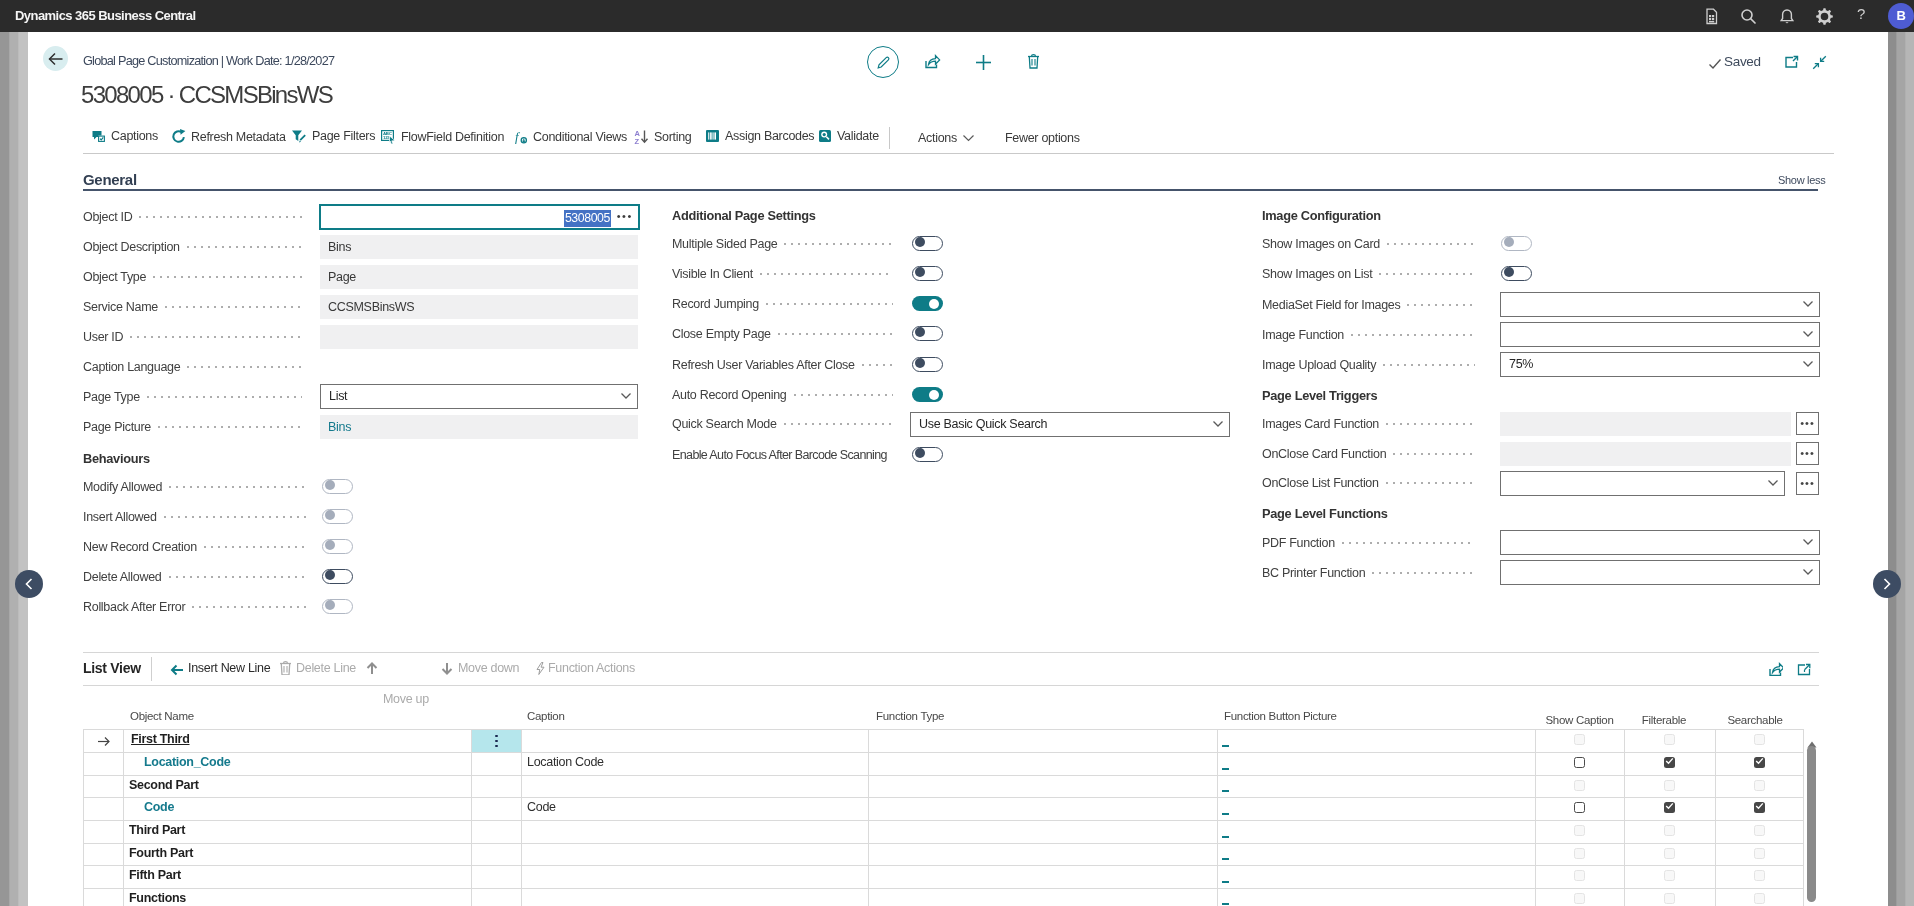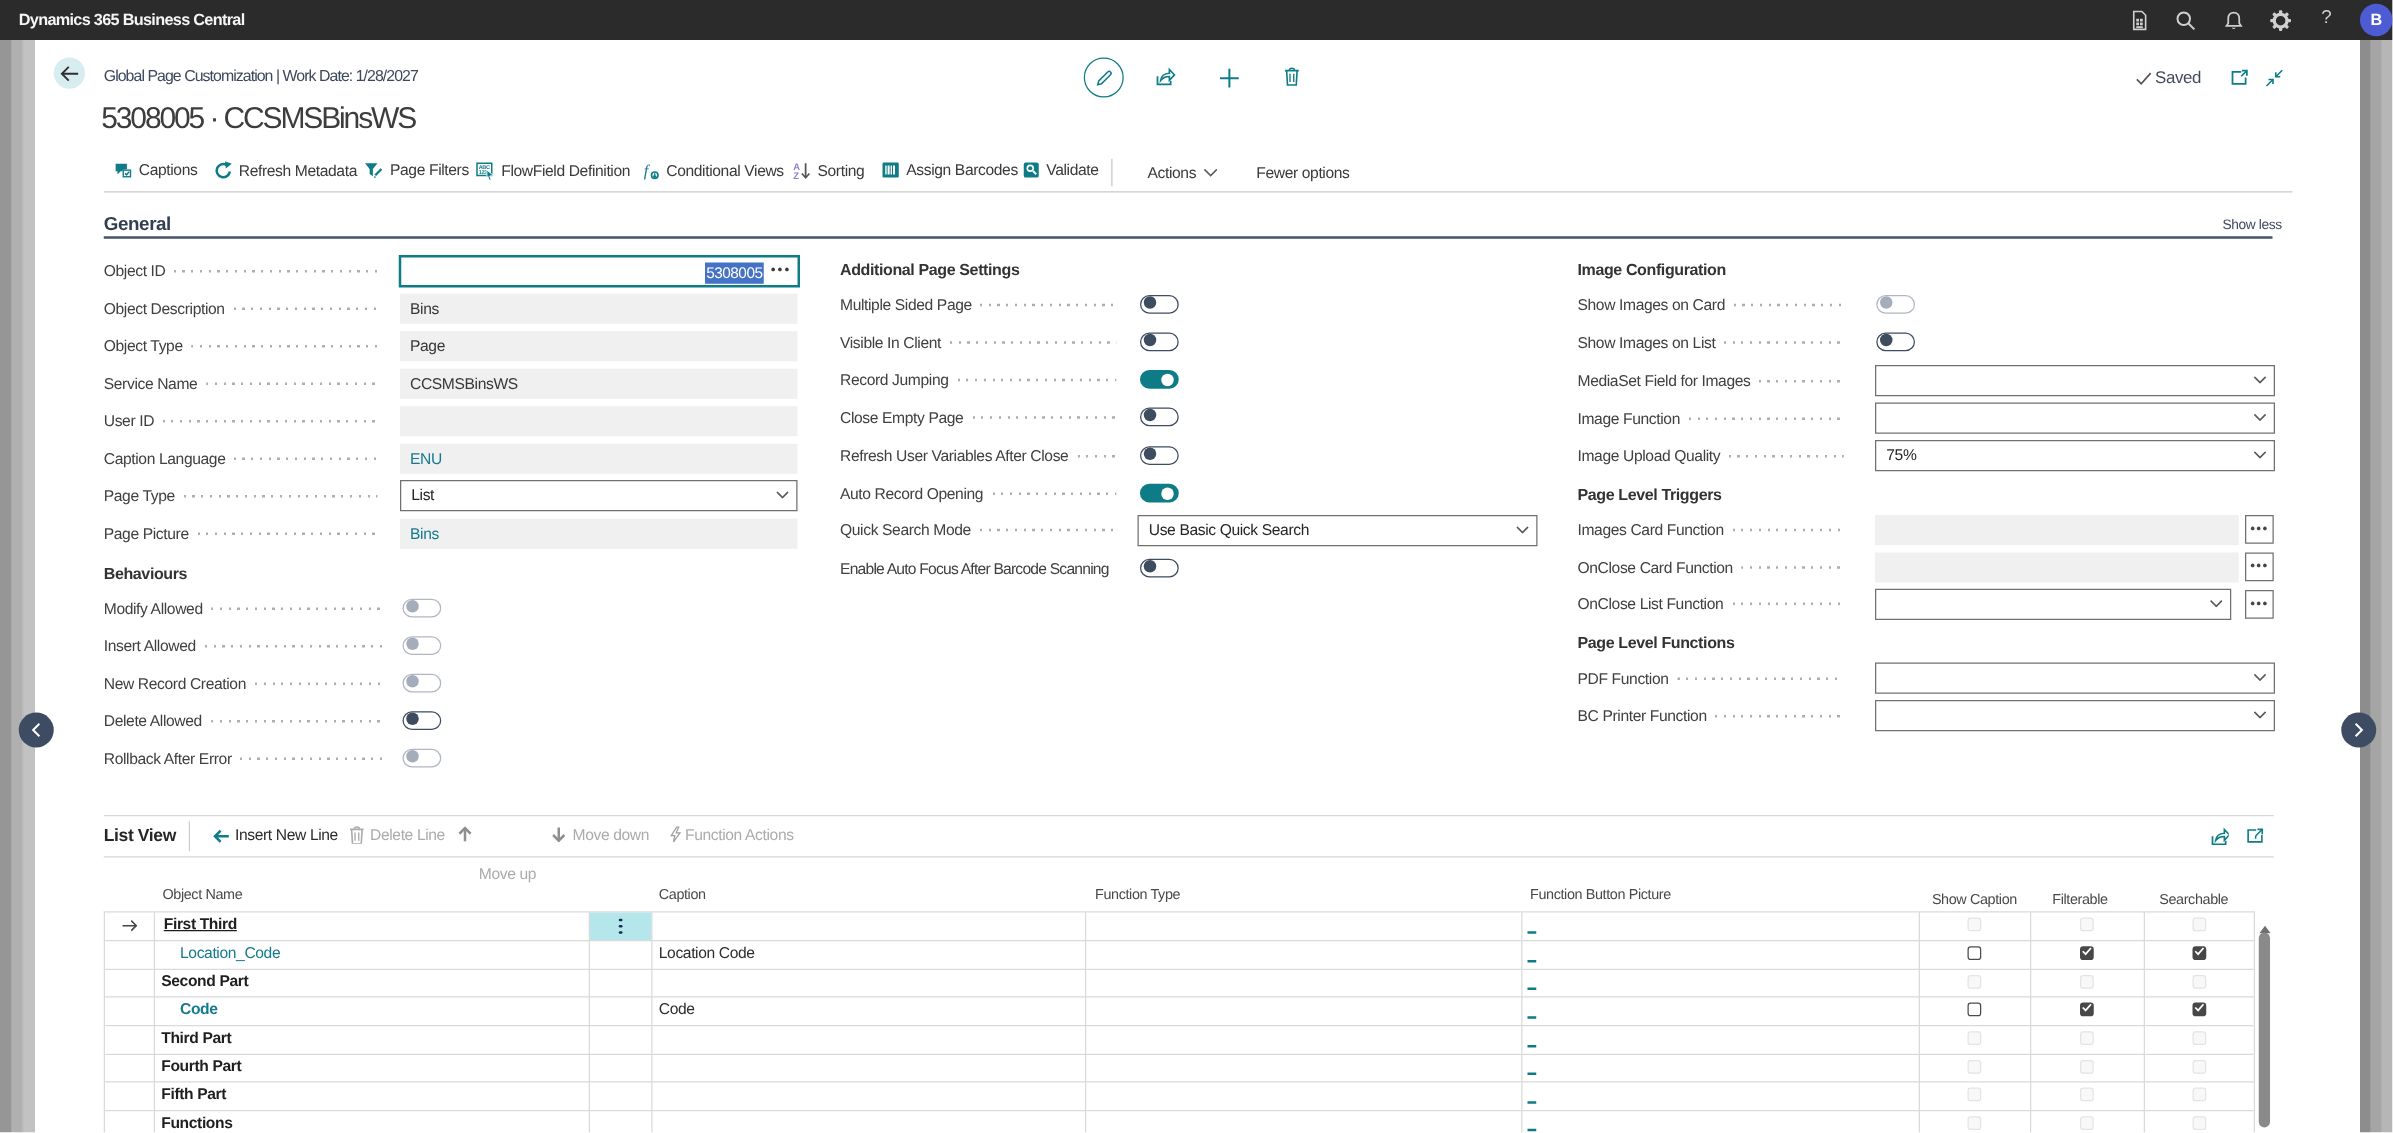--- a/index.html
+++ b/index.html
@@ -263,23 +263,20 @@
     </div>
 <div class="ab" style="left:320px;top:265px;width:318px">
       <div class="fld">Page</div>
     </div>
 <div class="ab" style="left:320px;top:295px;width:318px">
       <div class="fld">CCSMSBinsWS</div>
     </div>
 <div class="ab" style="left:320px;top:325px;width:318px">
       <div class="fld"></div>
     </div>
-<div class="ab" style="left:320px;top:355px;width:318px">
-      <div class="fld lnk">ENU</div>
-    </div>
 <div class="ab" style="left:320px;top:384px;width:318px;height:25px">
       <div class="dd" style="width:100%">List<svg class="chev" viewBox="0 0 10 6">
           <polyline points="0.5,0.5 5,5 9.5,0.5" fill="none" stroke="#5a5a5a" stroke-width="1.3"></polyline>
         </svg></div>
     </div>
 <div class="ab" style="left:320px;top:415px;width:318px">
       <div class="fld lnk">Bins</div>
     </div>
 <div class="ab" style="left:83px;top:451px">
       <div class="hdg">Behaviours</div>
@@ -649,21 +646,21 @@
     </div>
 <div class="ab" style="left:1574px;top:734px">
       <div class="cb dis"></div>
     </div>
 <div class="ab" style="left:1664px;top:734px">
       <div class="cb dis"></div>
     </div>
 <div class="ab" style="left:1754px;top:734px">
       <div class="cb dis"></div>
     </div>
-<div class="ab" style="left:144px;top:755px;font-size:12.5px;color:#157a8d;font-weight:normal;white-space:nowrap">Location_Code</div>
+<div class="ab" style="left:144px;top:755px;font-size:12.5px;color:#157a8d;font-weight:bold;white-space:nowrap">Location_Code</div>
 <div class="ab" style="left:527px;top:755px;font-size:12.5px;color:#2e2e2e;white-space:nowrap">Location Code</div>
 <div class="ab" style="left:1222px;top:768px">
       <div class="uscore"></div>
     </div>
 <div class="ab" style="left:1574px;top:757px">
       <div class="cb unc"></div>
     </div>
 <div class="ab" style="left:1664px;top:757px">
       <div class="cb chk"><svg width="9" height="8" viewBox="0 0 9 8">
           <polyline points="1.2,4 3.5,6.3 7.8,1.4" fill="none" stroke="#fff" stroke-width="1.4"></polyline>

